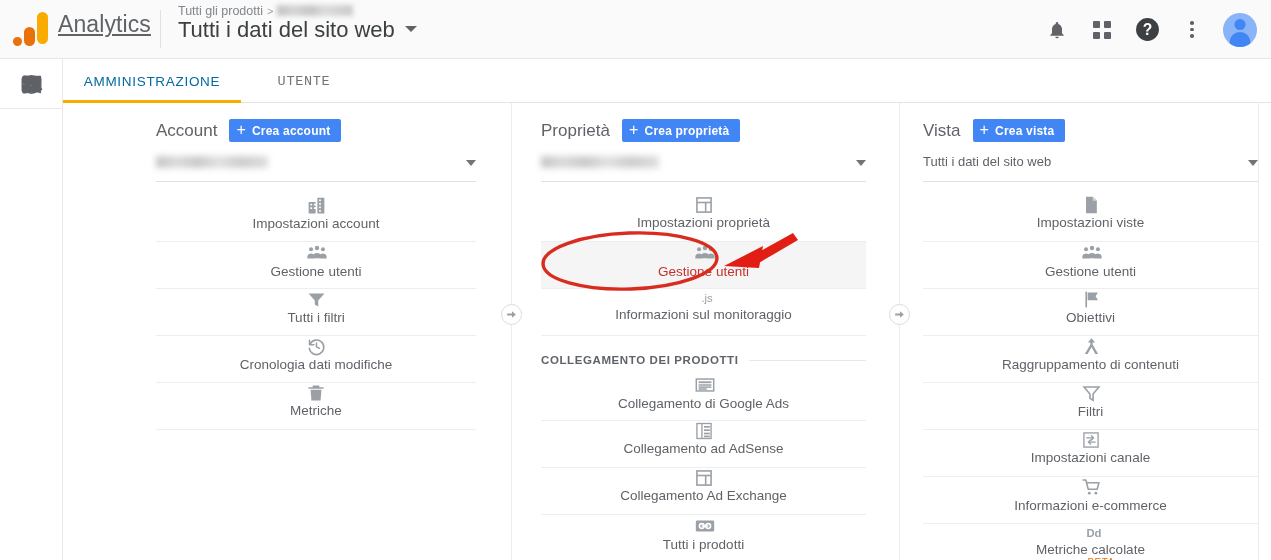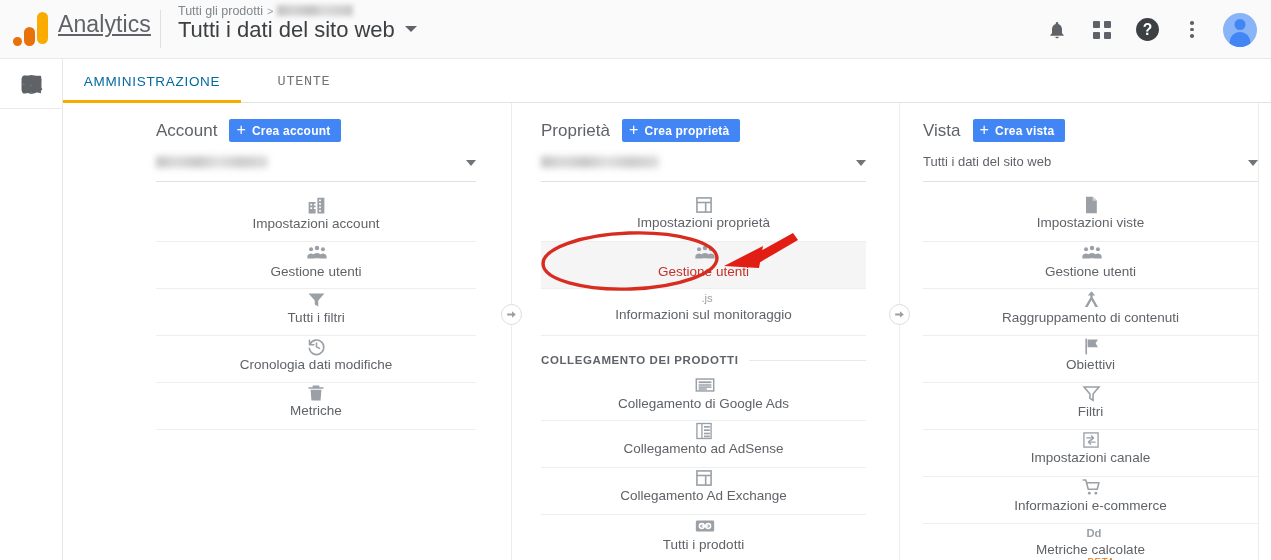--- a/index.html
+++ b/index.html
@@ -533,33 +533,33 @@
               <circle cx="12" cy="6.6" r="2.4"></circle>
               <circle cx="18.5" cy="8" r="2.2"></circle>
               <path d="M1.5 18v-2.1c0-2 2-3.3 4-3.3s4 1.3 4 3.3V18zm13 0v-2.1c0-2 2-3.3 4-3.3s4 1.3 4 3.3V18zm-7-.2v-2.3c0-2.2 2.2-3.6 4.5-3.6s4.5 1.4 4.5 3.6v2.3z"></path>
             </svg>
         </span>
         <span class="row-label">Gestione utenti</span>
       </div>
       <div class="row row-indent">
         <span class="row-icon">
           <svg width="21" height="21" viewBox="0 0 24 24" fill="#9aa0a6">
-              <path d="M12 2.5l4.2 5h-2.9v2.1l6.3 10.9h-3.2L12 12.6 7.6 20.5H4.4l6.3-10.9V7.5H7.8z"></path>
-            </svg>
-        </span>
-        <span class="row-label">Raggruppamento di contenuti</span>
-      </div>
-      <div class="row row-indent">
-        <span class="row-icon">
-          <svg width="21" height="21" viewBox="0 0 24 24" fill="#9aa0a6">
               <path d="M5 3h1.9v18H5z"></path>
               <path d="M7.6 4h11.8l-2.7 4.4 2.7 4.4H7.6z"></path>
             </svg>
         </span>
         <span class="row-label">Obiettivi</span>
+      </div>
+      <div class="row row-indent">
+        <span class="row-icon">
+          <svg width="21" height="21" viewBox="0 0 24 24" fill="#9aa0a6">
+              <path d="M12 2.5l4.2 5h-2.9v2.1l6.3 10.9h-3.2L12 12.6 7.6 20.5H4.4l6.3-10.9V7.5H7.8z"></path>
+            </svg>
+        </span>
+        <span class="row-label">Raggruppamento di contenuti</span>
       </div>
       <div class="row row-indent">
         <span class="row-icon">
           <svg width="21" height="21" viewBox="0 0 24 24" fill="none" stroke="#9aa0a6" stroke-width="1.8">
               <path d="M3.5 4.5h17l-6.7 8v7.2l-3.6-2.2v-5z"></path>
             </svg>
         </span>
         <span class="row-label">Filtri</span>
       </div>
       <div class="row row-indent">

